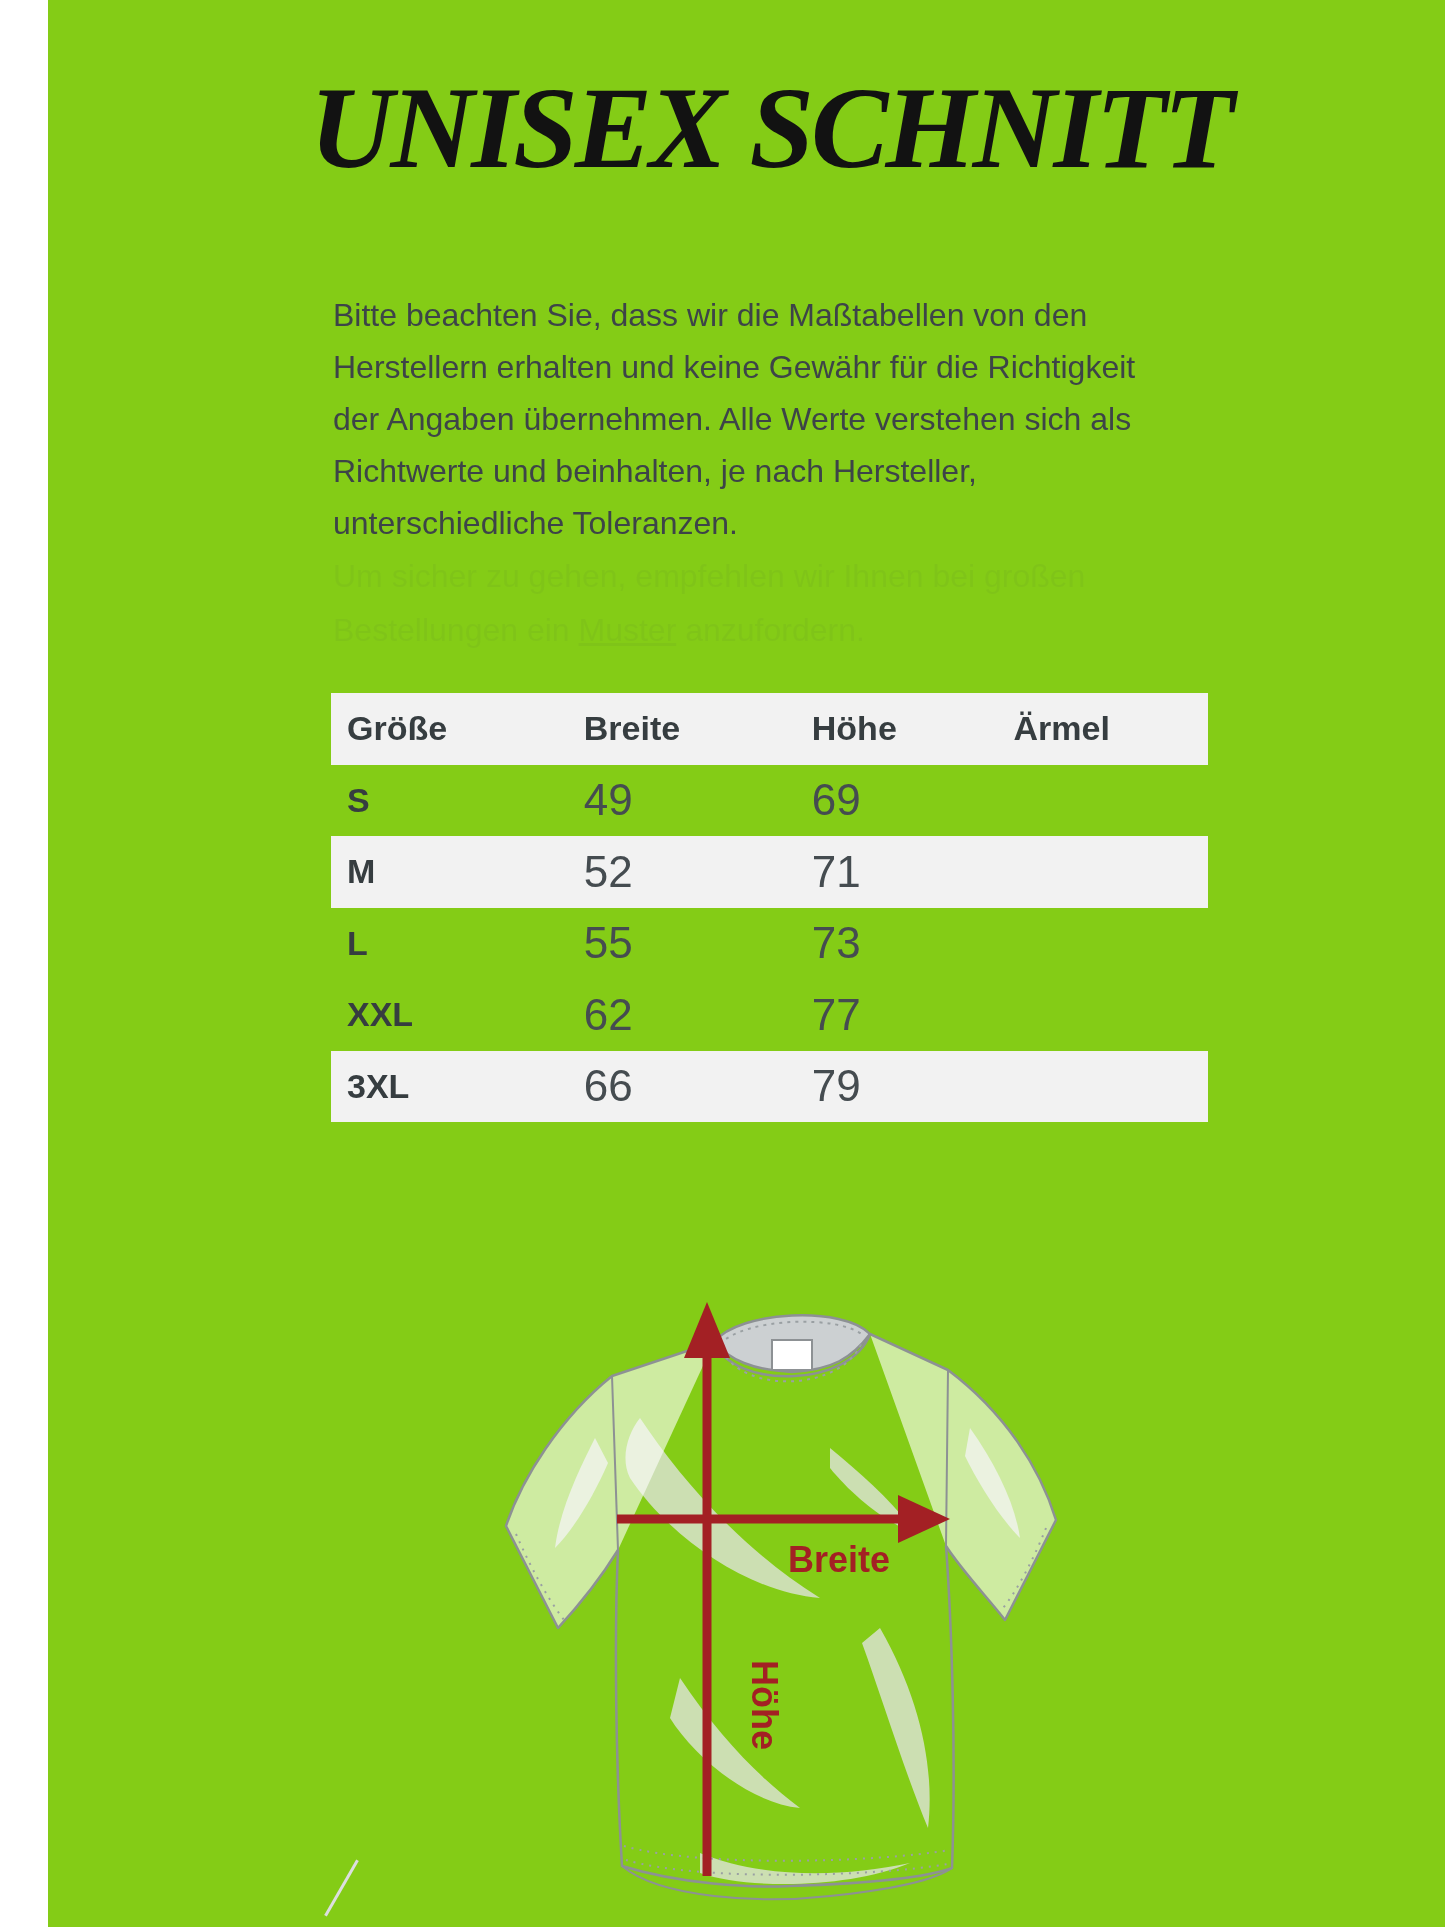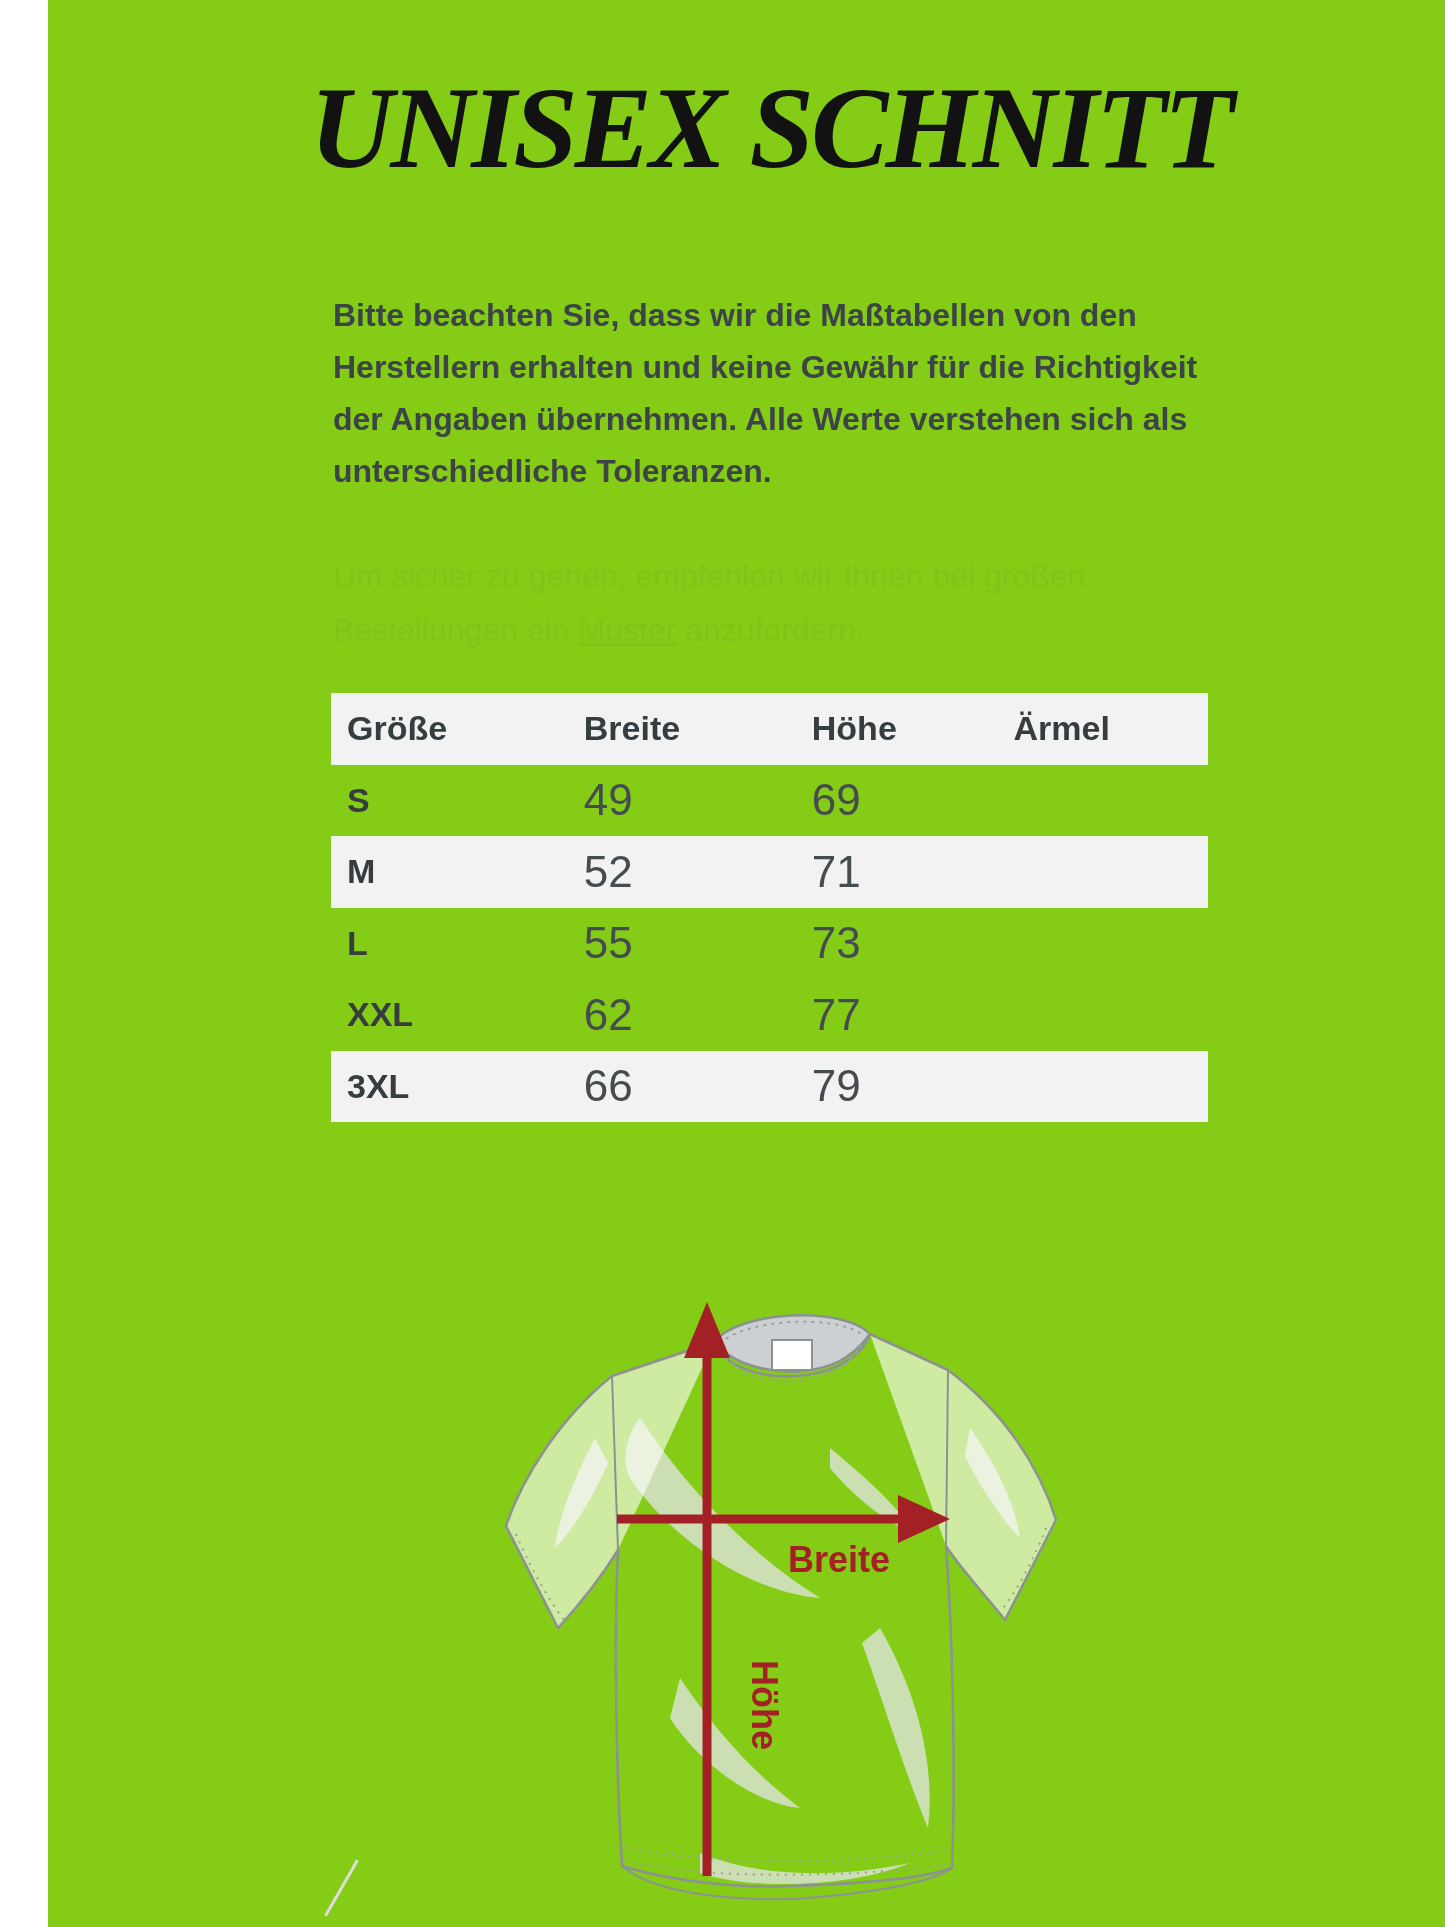--- a/index.html
+++ b/index.html
@@ -3,21 +3,21 @@
 <meta charset="utf-8">
 <style>
   html,body{margin:0;padding:0;background:#ffffff;}
   .page{position:relative;width:1445px;height:1927px;background:#84cc16;overflow:hidden;
         font-family:"Liberation Sans",sans-serif;margin-left:48px;}
   .title{position:absolute;top:62px;left:0;width:1445px;text-align:center;
          font-family:"Liberation Serif",serif;font-style:italic;font-weight:bold;
          font-size:116px;letter-spacing:-3px;color:#121212;white-space:nowrap;}
   .disclaimer{position:absolute;left:285px;top:289px;width:900px;
               font-size:32px;line-height:52px;color:#3d4448;}
-  .disclaimer div{white-space:nowrap;font-weight:bold;}
+  .disclaimer div{white-space:nowrap;}
   .ghost{position:absolute;left:285px;top:549px;width:900px;font-size:32px;line-height:54px;
          color:#3d4448;opacity:0.055;}
   .ghost div{white-space:nowrap;}
   .ghost .lnk{text-decoration:underline;cursor:pointer;}
   .sizetable{position:absolute;left:283px;top:693px;width:877px;color:#3a4144;}
   .trow{display:flex;height:71.5px;align-items:center;font-size:34px;}
   .trow.gray{background:#f2f2f2;}
   .trow .c{box-sizing:border-box;padding-left:16px;overflow:hidden;}
   .trow .c1{width:27%;font-weight:bold;color:#363d40;}
   .trow .c2{width:26%;}
@@ -33,20 +33,21 @@
 <body>
 
 <div class="page">
 
   <div class="title">UNISEX SCHNITT</div>
 
   <div class="disclaimer">
     <div>Bitte beachten Sie, dass wir die Maßtabellen von den</div>
     <div>Herstellern erhalten und keine Gewähr für die Richtigkeit</div>
     <div>der Angaben übernehmen. Alle Werte verstehen sich als</div>
+    <div>Richtwerte und beinhalten, je nach Hersteller,</div>
     <div>unterschiedliche Toleranzen.</div>
   </div>
 
   <div class="ghost">
     <div>Um sicher zu gehen, empfehlen wir Ihnen bei großen</div>
     <div><span>Bestellungen ein </span><span class="lnk">Muster</span><span> anzufordern.</span></div>
   </div>
 
   <div class="sizetable">
     <div class="trow head gray">

